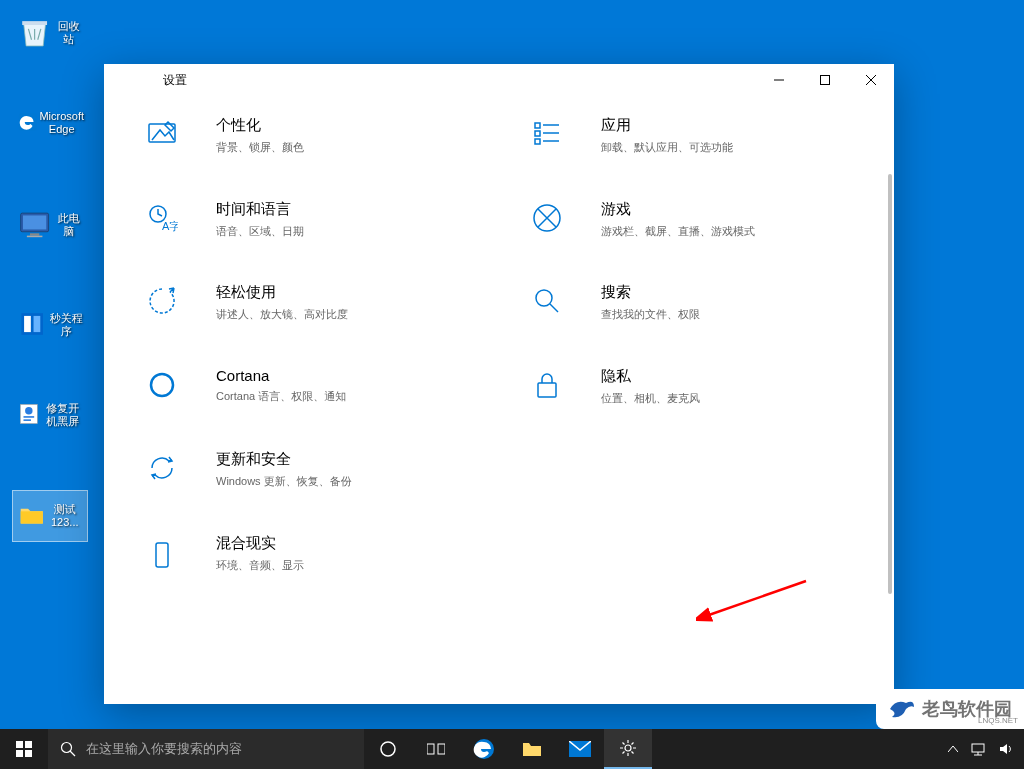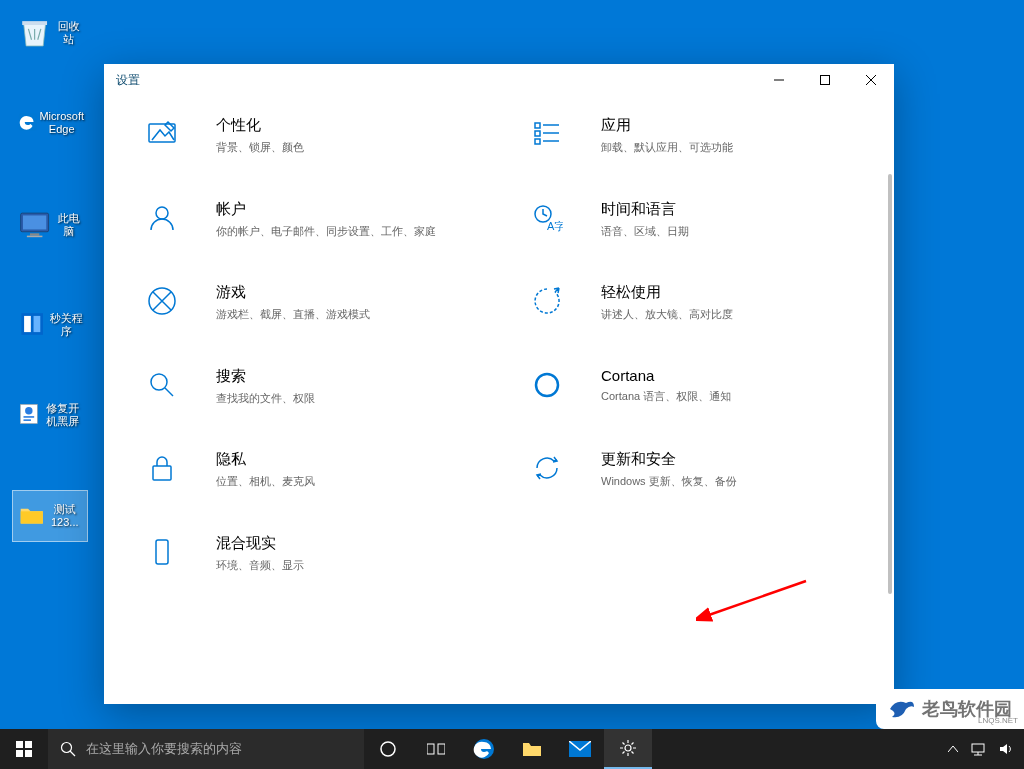--- a/index.html
+++ b/index.html
@@ -8,32 +8,32 @@
 
 .desktop { position: absolute; top: 0; left: 0; width: 100%; height: calc(100% - 40px); }
 .desktop-icon { position: absolute; width: 76px; display: flex; flex-direction: row; align-items: center; cursor: pointer; padding: 4px; }
 .desktop-icon.selected { background: rgba(255,255,255,0.25); border: 1px solid rgba(255,255,255,0.5); }
 .desktop-icon .icon-img { width: 40px; height: 40px; margin-bottom: 2px; }
 .desktop-icon .label { color: #fff; font-size: 11px; text-align: center; text-shadow: 1px 1px 2px rgba(0,0,0,0.8); line-height: 1.2; }
 
 
 .window { position: absolute; left: 104px; top: 64px; width: 790px; height: 640px; background: #fff; box-shadow: 0 10px 40px rgba(0,0,0,0.3); display: flex; flex-direction: column; }
 .titlebar { height: 32px; display: flex; align-items: center; padding-left: 12px; }
-.titlebar .title { font-size: 12px; color: #0c4a6e; }
+.titlebar .title { font-size: 12px; color: #000000; margin-left: 47px; }
 .titlebar .controls { margin-left: auto; display: flex; }
 .titlebar .ctrl { width: 46px; height: 32px; display: flex; align-items: center; justify-content: center; cursor: pointer; }
 
 .content { flex: 1; overflow-y: auto; padding: 20px 40px 10px 40px; position: relative; }
 .grid { display: grid; grid-template-columns: 1fr 1fr; column-gap: 60px; row-gap: 44px; max-width: 720px; margin: 0 auto; }
 .category { display: flex; align-items: flex-start; cursor: pointer; }
 .cat-icon { width: 36px; height: 36px; margin-right: 36px; flex-shrink: 0; display: flex; align-items: center; justify-content: center; }
 .cat-icon svg { stroke: #0078d4; }
 .cat-text .cat-title { font-size: 15px; color: #000; margin-bottom: 4px; }
 .cat-text .cat-desc { font-size: 11px; color: #666; line-height: 1.5; }
-.last-row { grid-column: 1; }
+.last-row { grid-column: 1; align-items: flex-end; }
 
 .arrow { position: absolute; right: 78px; top: 480px; pointer-events: none; }
 
 .scrollbar-track { position: absolute; right: 2px; top: 40px; width: 4px; height: 560px; }
 .scrollbar-thumb { position: absolute; width: 4px; background: #c0c0c0; top: 70px; height: 420px; border-radius: 2px; }
 
 
 .taskbar { position: absolute; bottom: 0; left: 0; width: 100%; height: 40px; background: #1f1f1f; display: flex; align-items: center; }
 .start { width: 48px; height: 40px; display: flex; align-items: center; justify-content: center; cursor: pointer; }
 .search { display: flex; align-items: center; background: #2b2b2b; height: 40px; width: 316px; padding: 0 12px; cursor: text; }
@@ -154,32 +154,20 @@
               <line x1="12" y1="15" x2="28" y2="15"></line>
               <line x1="12" y1="23" x2="28" y2="23"></line>
             </svg>
           </div>
         <div class="cat-text">
             <div class="cat-title">应用</div>
             <div class="cat-desc">卸载、默认应用、可选功能</div>
           </div>
       </div>
 
-      <div class="category">
-        <div class="cat-icon">
-            <svg width="32" height="32" viewBox="0 0 32 32" fill="none" stroke-width="1.5">
-              <circle cx="16" cy="11" r="6"></circle>
-              <path d="M5 28 a11 11 0 0 1 22 0"></path>
-            </svg>
-          </div>
-        <div class="cat-text">
-            <div class="cat-title">帐户</div>
-            <div class="cat-desc">你的帐户、电子邮件、同步设置、工作、家庭</div>
-          </div>
-      </div>
 
       <div class="category">
         <div class="cat-icon">
             <svg width="32" height="32" viewBox="0 0 32 32" fill="none" stroke-width="1.5">
               <circle cx="12" cy="12" r="8"></circle>
               <path d="M12 7 v5 l4 2"></path>
               <text x="16" y="28" font-size="11" fill="#0078d4" stroke="none">A字</text>
             </svg>
           </div>
         <div class="cat-text">

